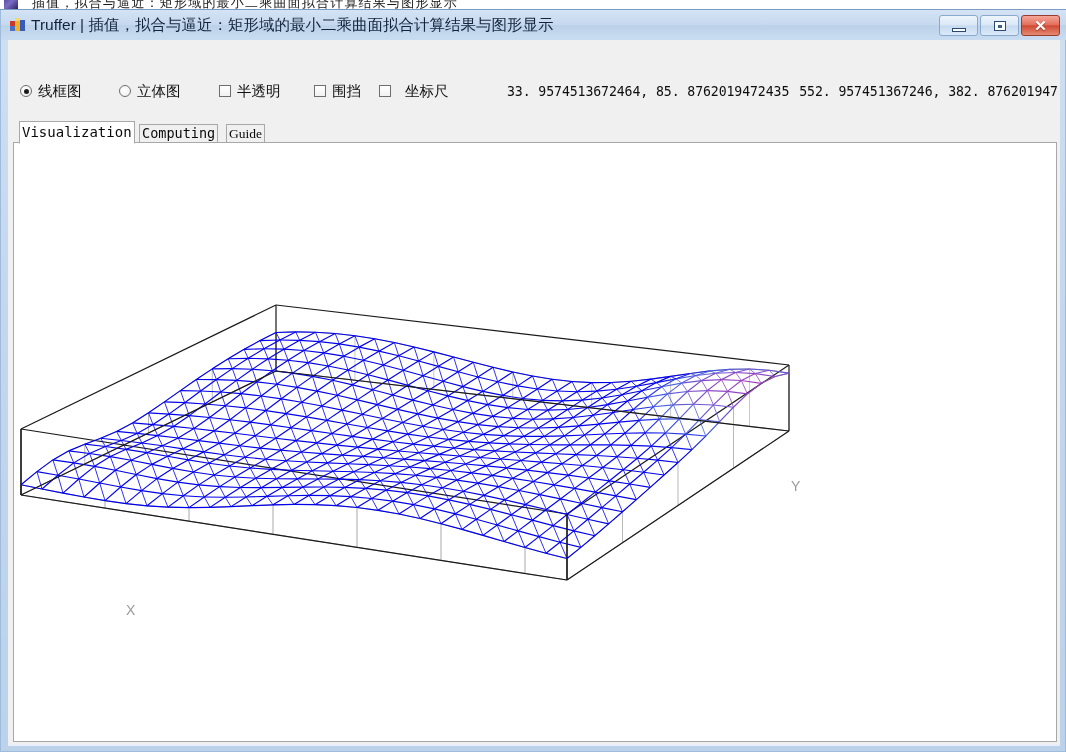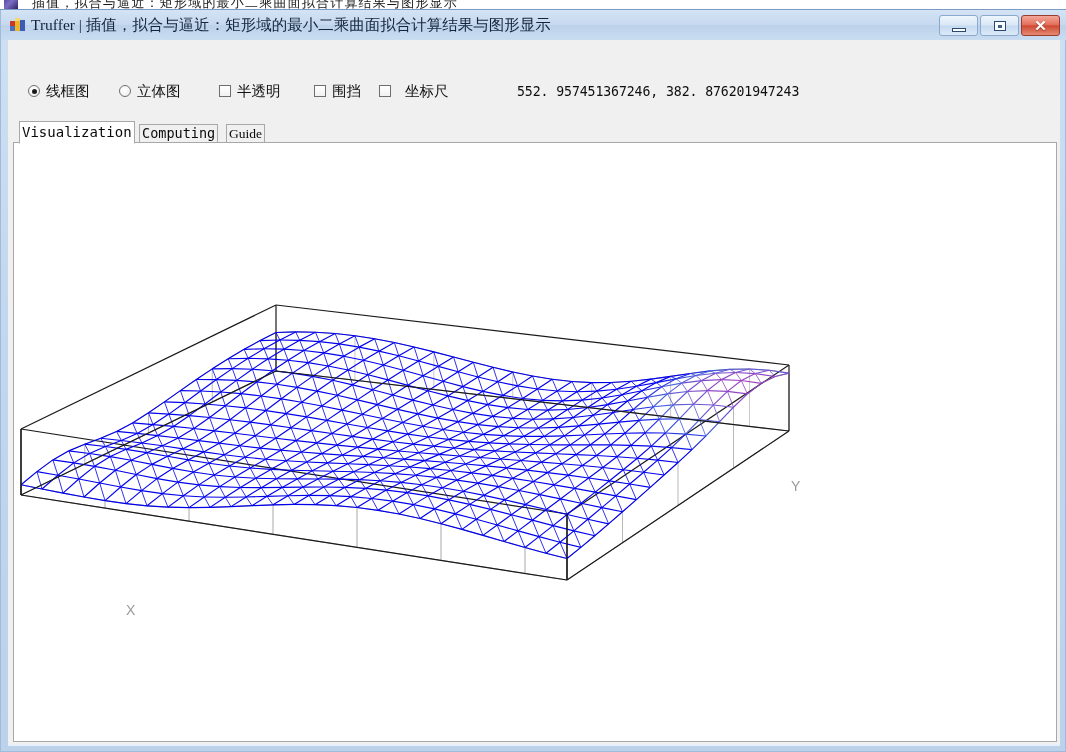--- a/index.html
+++ b/index.html
@@ -66,21 +66,21 @@
     background: linear-gradient(to bottom, #d4e3f4 0%, #c6d9ef 48%, #bcd2ea 52%, #c9dcf1 100%);
   }
   #title-icon {
     position: absolute;
     left: 9px; top: 8px;
     width: 15px; height: 14px;
   }
   #title-text {
     position: absolute;
     left: 30px; top: 3px;
-    font-family: Liberation Serif, serif;
+    font-family: Liberation Sans, sans-serif;
     font-size: 15.5px;
     color: #12253d;
     white-space: nowrap;
     line-height: 24px;
   }
 
   
   .winbtn {
     position: absolute;
     top: 5px;
@@ -187,21 +187,21 @@
   .check-box {
     width: 12px; height: 12px;
     border: 1px solid #6e6e6e;
     background: linear-gradient(to bottom, #ffffff 0%, #f1f1f1 100%);
     margin-right: 6px;
     position: relative;
     box-sizing: border-box;
     flex: none;
   }
 
-  #ctl-wireframe  { left: 19px;  }
+  #ctl-wireframe  { left: 11px;  }
   #ctl-solid      { left: 110px; font-family: Liberation Mono, monospace; }
   #ctl-translucent{ left: 210px; }
   #ctl-enclosure  { left: 305px; }
   #ctl-ruler      { left: 370px; gap: 8px; }
 
   #coord-readout {
     position: absolute;
     left: 498px; top: 40px;
     height: 20px;
     display: flex;
@@ -332,20 +332,21 @@
         <span class="check-box"></span>
         <span>围挡</span>
       </div>
 
       <div class="ctl" id="ctl-ruler">
         <span class="check-box"></span>
         <span>坐标尺</span>
       </div>
 
       <div id="coord-readout">
+        <span>33. 9574513672464, 85. 8762019472435</span>
         <span class="gap"></span>
         <span>552. 957451367246, 382. 876201947243</span>
       </div>
     </div>
 
     <div id="tabstrip">
       <div class="tab active" id="tab-0" style="left:6px;">Visualization</div>
       <div class="tab" id="tab-1" style="left:126px;">Computing</div>
       <div class="tab" id="tab-2" style="left:213px;font-family:Liberation Serif, serif;">Guide</div>
     </div>

